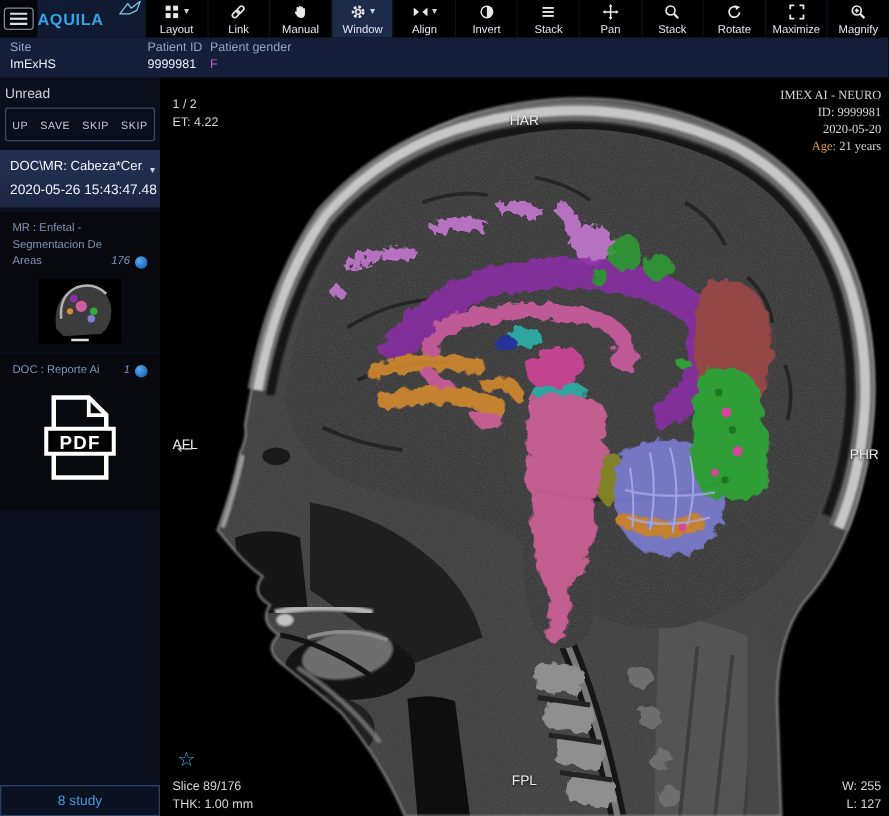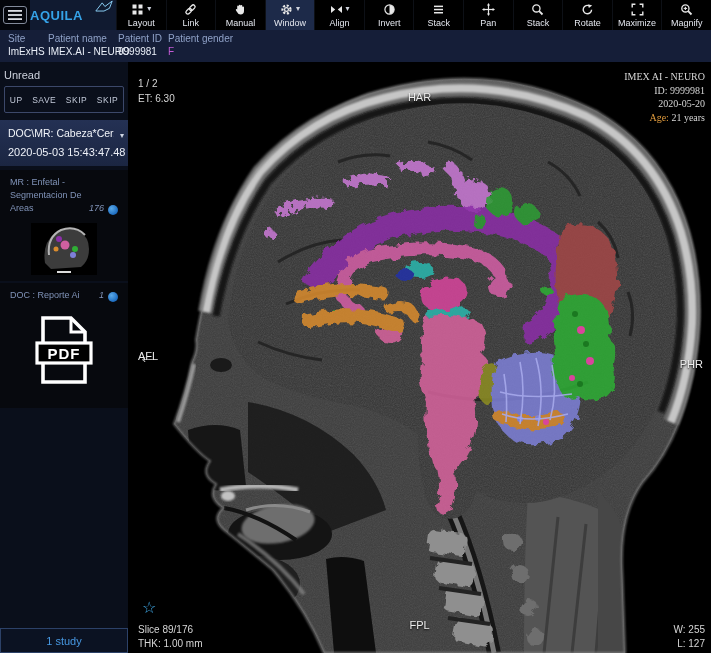--- a/index.html
+++ b/index.html
@@ -218,24 +218,20 @@
         <span class="tlabel">Magnify</span>
       </div>
     </div>
   </div>
 
   <div class="patientbar">
     <div class="pf" style="left:8px">
       <span class="lbl">Site</span>
       <span class="val">ImExHS</span>
     </div>
-    <div class="pf" style="left:48px">
-      <span class="lbl">Patient name</span>
-      <span class="val">IMEX.AI - NEURO</span>
-    </div>
     <div class="pf" style="left:118px">
       <span class="lbl">Patient ID</span>
       <span class="val">9999981</span>
     </div>
     <div class="pf gender" style="left:168px">
       <span class="lbl">Patient gender</span>
       <span class="val">F</span>
     </div>
   </div>
 
@@ -243,21 +239,21 @@
     <div class="unread">Unread</div>
     <div class="actionbox">
       <span class="abtn">UP</span>
       <span class="abtn">SAVE</span>
       <span class="abtn">SKIP</span>
       <span class="abtn">SKIP</span>
     </div>
     <div class="studycard">
       <div class="studytitle">DOC\MR: Cabeza*Cer...</div>
       <span class="studycaret">▾</span>
-      <div class="studydate">2020-05-03 15:43:47.48</div>
+      <div class="studydate">2020-05-26 15:43:47.48</div>
     </div>
     <div class="seriesblock">
       <div class="srow">
         <span>MR : Enfetal - Segmentacion De Areas</span>
         <span class="scount">176</span>
         <span class="eyeicon"></span>
       </div>
       <svg class="thumb" width="66" height="52" viewBox="0 0 66 52">
         <rect width="66" height="52" fill="#000"></rect>
         <path d="M14,40 Q11,20 24,10 Q36,2 48,8 Q58,14 58,26 Q58,38 50,44 L20,46 Z" fill="#3c3c3c"></path>
@@ -280,21 +276,21 @@
         <div class="pdfwrap">
           <svg width="58" height="72" viewBox="0 0 58 72">
             <path d="M8,4 H36 L50,18 V68 H8 Z" fill="none" stroke="#fff" stroke-width="3.6"></path>
             <path d="M36,4 V18 H50" fill="none" stroke="#fff" stroke-width="3"></path>
             <rect x="2" y="29" width="54" height="20" fill="#000" stroke="#fff" stroke-width="3.2"></rect>
             <text x="29" y="45" text-anchor="middle" font-family="Liberation Sans, sans-serif" font-size="15" font-weight="bold" letter-spacing="1" fill="#fff">PDF</text>
           </svg>
         </div>
       </div>
     </div>
-    <div class="studies">1 study</div>
+    <div class="studies">8 study</div>
   </div>
 
   <div class="viewer">
     <svg class="mri" width="583" height="591" viewBox="0 0 583 591">
       <defs>
         <filter id="rough" x="-20%" y="-20%" width="140%" height="140%">
           <feTurbulence type="fractalNoise" baseFrequency="0.11" numOctaves="2" seed="7" result="n"></feTurbulence>
           <feDisplacementMap in="SourceGraphic" in2="n" scale="9"></feDisplacementMap>
         </filter>
         <filter id="rough2" x="-30%" y="-30%" width="160%" height="160%">
@@ -453,21 +449,21 @@
         </g>
       </g>
 
       <ellipse cx="150" cy="462" rx="37" ry="19" fill="#6e6e6e" transform="rotate(-10 150 462)" filter="url(#blur1)"></ellipse>
       <path d="M118,448 Q150,438 182,450" stroke="#8a8a8a" stroke-width="3" fill="none"></path>
       <path d="M96,446 Q130,452 168,478" stroke="#121212" stroke-width="4" fill="none"></path>
       <use href="#headPath" fill="none" stroke="#8b8b8b" stroke-width="2" opacity="0.8" filter="url(#blur1)"></use>
     </svg>
 
     <span class="ov" style="left:10px;top:16px">1 / 2</span>
-    <span class="ov" style="left:10px;top:31px">ET: 6.30</span>
+    <span class="ov" style="left:10px;top:31px">ET: 4.22</span>
     <span class="ov orient" style="left:50%;top:29px;transform:translateX(-50%)">HAR</span>
     <span class="ov arrow">←</span>
     <span class="ov orient" style="left:10px;top:288px">AFL</span>
     <span class="ov orient" style="right:8px;top:296px">PHR</span>
     <span class="ov orient" style="left:50%;bottom:22px;transform:translateX(-50%)">FPL</span>
     <div class="ov pinfo">
       <div>IMEX AI - NEURO</div>
       <div>ID: 9999981</div>
       <div>2020-05-20</div>
       <div><span class="age-l">Age:</span> <span>21 years</span></div>

